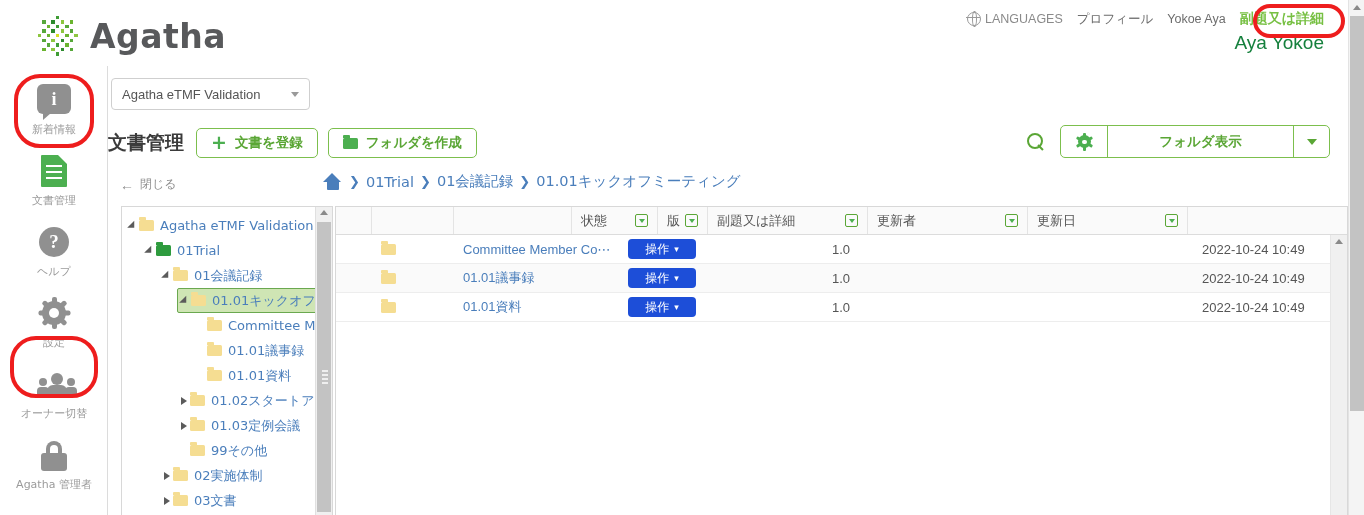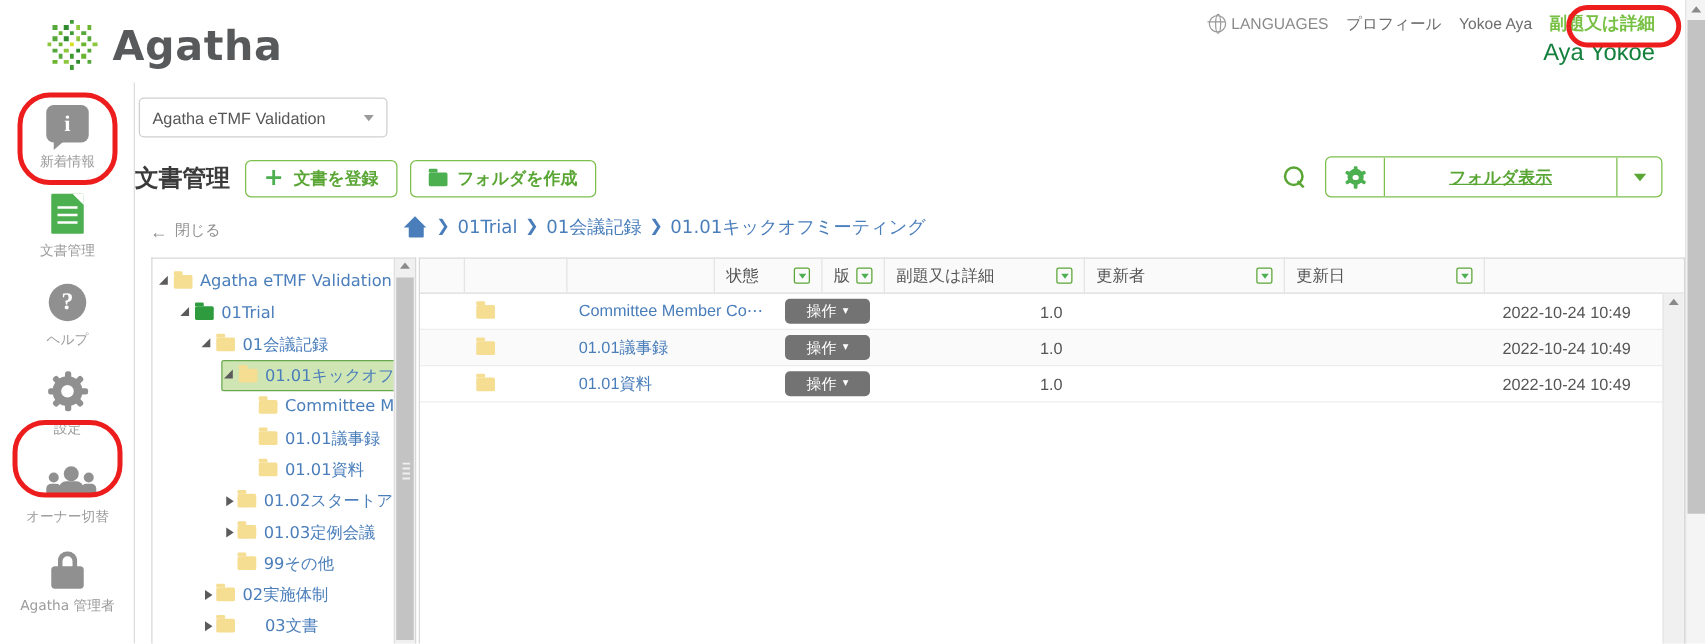--- a/index.html
+++ b/index.html
@@ -249,21 +249,20 @@
   }
   .seg {
     display: flex; align-items: stretch; height: 33px;
     border: 1px solid #7cbf4d; border-radius: 5px; overflow: hidden;
     background: #fff;
   }
   .seg > div {
     display: flex; align-items: center; justify-content: center;
     color: #5aa635; font-size: 13.5px; font-weight: bold;
     font-family: "DejaVu Sans", sans-serif;
-    text-decoration: underline;
   }
   .seg-gear { width: 47px; border-right: 1px solid #7cbf4d; }
   .seg-gear .g {
     width: 15px; height: 15px; position: relative;
   }
   .seg-gear .g::before {
     content: ""; position: absolute; inset: 1px; border-radius: 50%;
     background: #4caf50;
   }
   .seg-gear .g::after {
@@ -366,21 +365,21 @@
   .gc.link { color: #4a7ebb; }
   .rowfolder {
     width: 15px; height: 11px; background: #f5dd92; border-radius: 1.5px;
     position: relative;
   }
   .rowfolder::before {
     content: ""; position: absolute; left: 0; top: -3px;
     width: 7px; height: 3px; background: #f5dd92; border-radius: 1px 1px 0 0;
   }
   .opbtn {
-    background: #737373; color: #fff; border-radius: 4px;
+    background: #1d4ed8; color: #fff; border-radius: 4px;
     height: 20px; min-width: 68px; display: flex; align-items: center;
     justify-content: center; gap: 5px; font-size: 12px;
     font-family: "DejaVu Sans", sans-serif;
   }
   .opbtn .cv { font-size: 9px; }
 
   .grid-scroll {
     position: absolute; right: 0; top: 28px; bottom: 0; width: 17px;
     background: #f0f0f0; border-left: 1px solid #e6e6e6;
   }
@@ -647,21 +646,21 @@
               <span style="display:inline-block;border-left:6px solid #5b5b5b;border-top:4.5px solid transparent;border-bottom:4.5px solid transparent"></span>
             </span>
             <span class="tfolder"></span>
             <span style="padding-right: 6px;">02実施体制</span>
           </div>
           <div class="tnode" style="margin-left: 38px;">
             <span class="tw">
               <span style="display:inline-block;border-left:6px solid #5b5b5b;border-top:4.5px solid transparent;border-bottom:4.5px solid transparent"></span>
             </span>
             <span class="tfolder"></span>
-            <span style="padding-right: 6px; margin-left: 18px;">03文書</span>
+            <span style="padding-right: 6px;">03文書</span>
           </div>
           <div class="tnode" style="margin-left: 38px;"></div>
         </div>
       <div class="tree-scroll">
         <div class="up"></div>
         <div class="thumb">
           <div class="grip"></div>
         </div>
       </div>
     </div>

